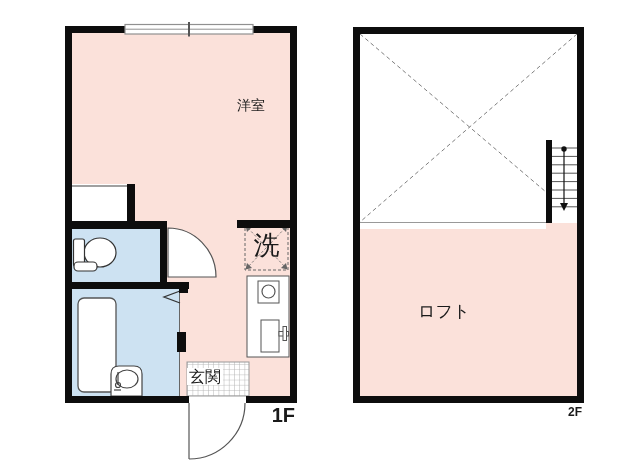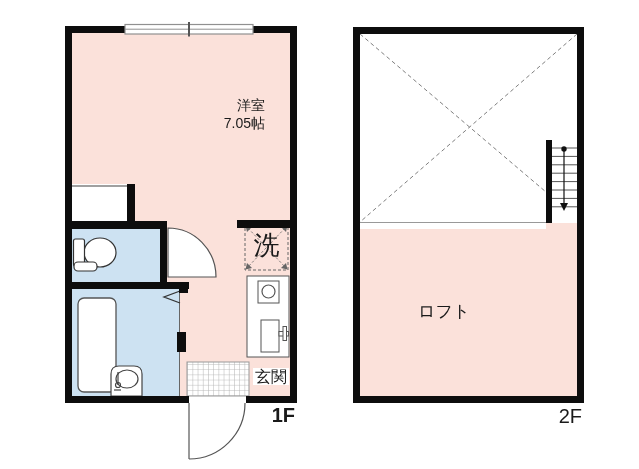--- a/index.html
+++ b/index.html
@@ -16,25 +16,25 @@
     color:#1a1a1a;
     overflow:hidden;
   }
   #plan-svg{position:absolute;left:0;top:0;}
   .room-fill{fill:var(--room-fill,#fbe1da);}
   .wet-fill{fill:var(--wet-fill,#cde2f2);}
   .wall{fill:var(--wall,#0d0d0d);}
   .lbl{position:absolute;white-space:nowrap;}
   #room-label{left:105px;top:96px;width:160px;text-align:right;font-size:14px;line-height:18px;}
   #washer-label{left:245px;top:231px;width:43px;text-align:center;font-size:26px;line-height:28px;}
-  #genkan-label{left:187px;top:368px;width:62px;text-align:right;font-size:16px;line-height:18px;padding-left:40px;}
+  #genkan-label{left:187px;top:368px;width:62px;text-align:left;font-size:16px;line-height:18px;}
   #genkan-label span{background:#ffffff;padding:0 2px;}
   #loft-label{left:418px;top:300px;width:101px;text-align:left;font-size:17px;}
   #f1-label{left:259px;top:404px;width:36px;text-align:right;font-size:20px;font-weight:600;}
-  #f2-label{left:546px;top:405px;width:36px;text-align:right;font-size:20px;font-weight:400;}
+  #f2-label{left:546px;top:405px;width:36px;text-align:right;font-size:12px;font-weight:700;}
 </style>
 </head>
 <body>
 
 <div id="stage">
 
   <svg id="plan-svg" width="639" height="469" viewBox="0 0 639 469">
     <defs>
       <pattern id="genkanGrid" width="5.2" height="5.2" patternUnits="userSpaceOnUse">
         <rect width="5.2" height="5.2" fill="#ffffff"></rect>
@@ -157,21 +157,20 @@
         <rect class="wall" x="353" y="27" width="231" height="7"></rect>
         <rect class="wall" x="353" y="27" width="7" height="376"></rect>
         <rect class="wall" x="577" y="27" width="7" height="376"></rect>
         <rect class="wall" x="353" y="396" width="231" height="7"></rect>
       </g>
     </g>
   </svg>
 
   <div class="lbl" id="room-label">
     <div>洋室</div>
-    <div>7.05帖</div>
   </div>
   <div class="lbl" id="washer-label">洗</div>
   <div class="lbl" id="genkan-label">
     <span>玄関</span>
   </div>
   <div class="lbl" id="f1-label">1F</div>
   <div class="lbl" id="loft-label">ロフト</div>
   <div class="lbl" id="f2-label">2F</div>
 </div>
 

